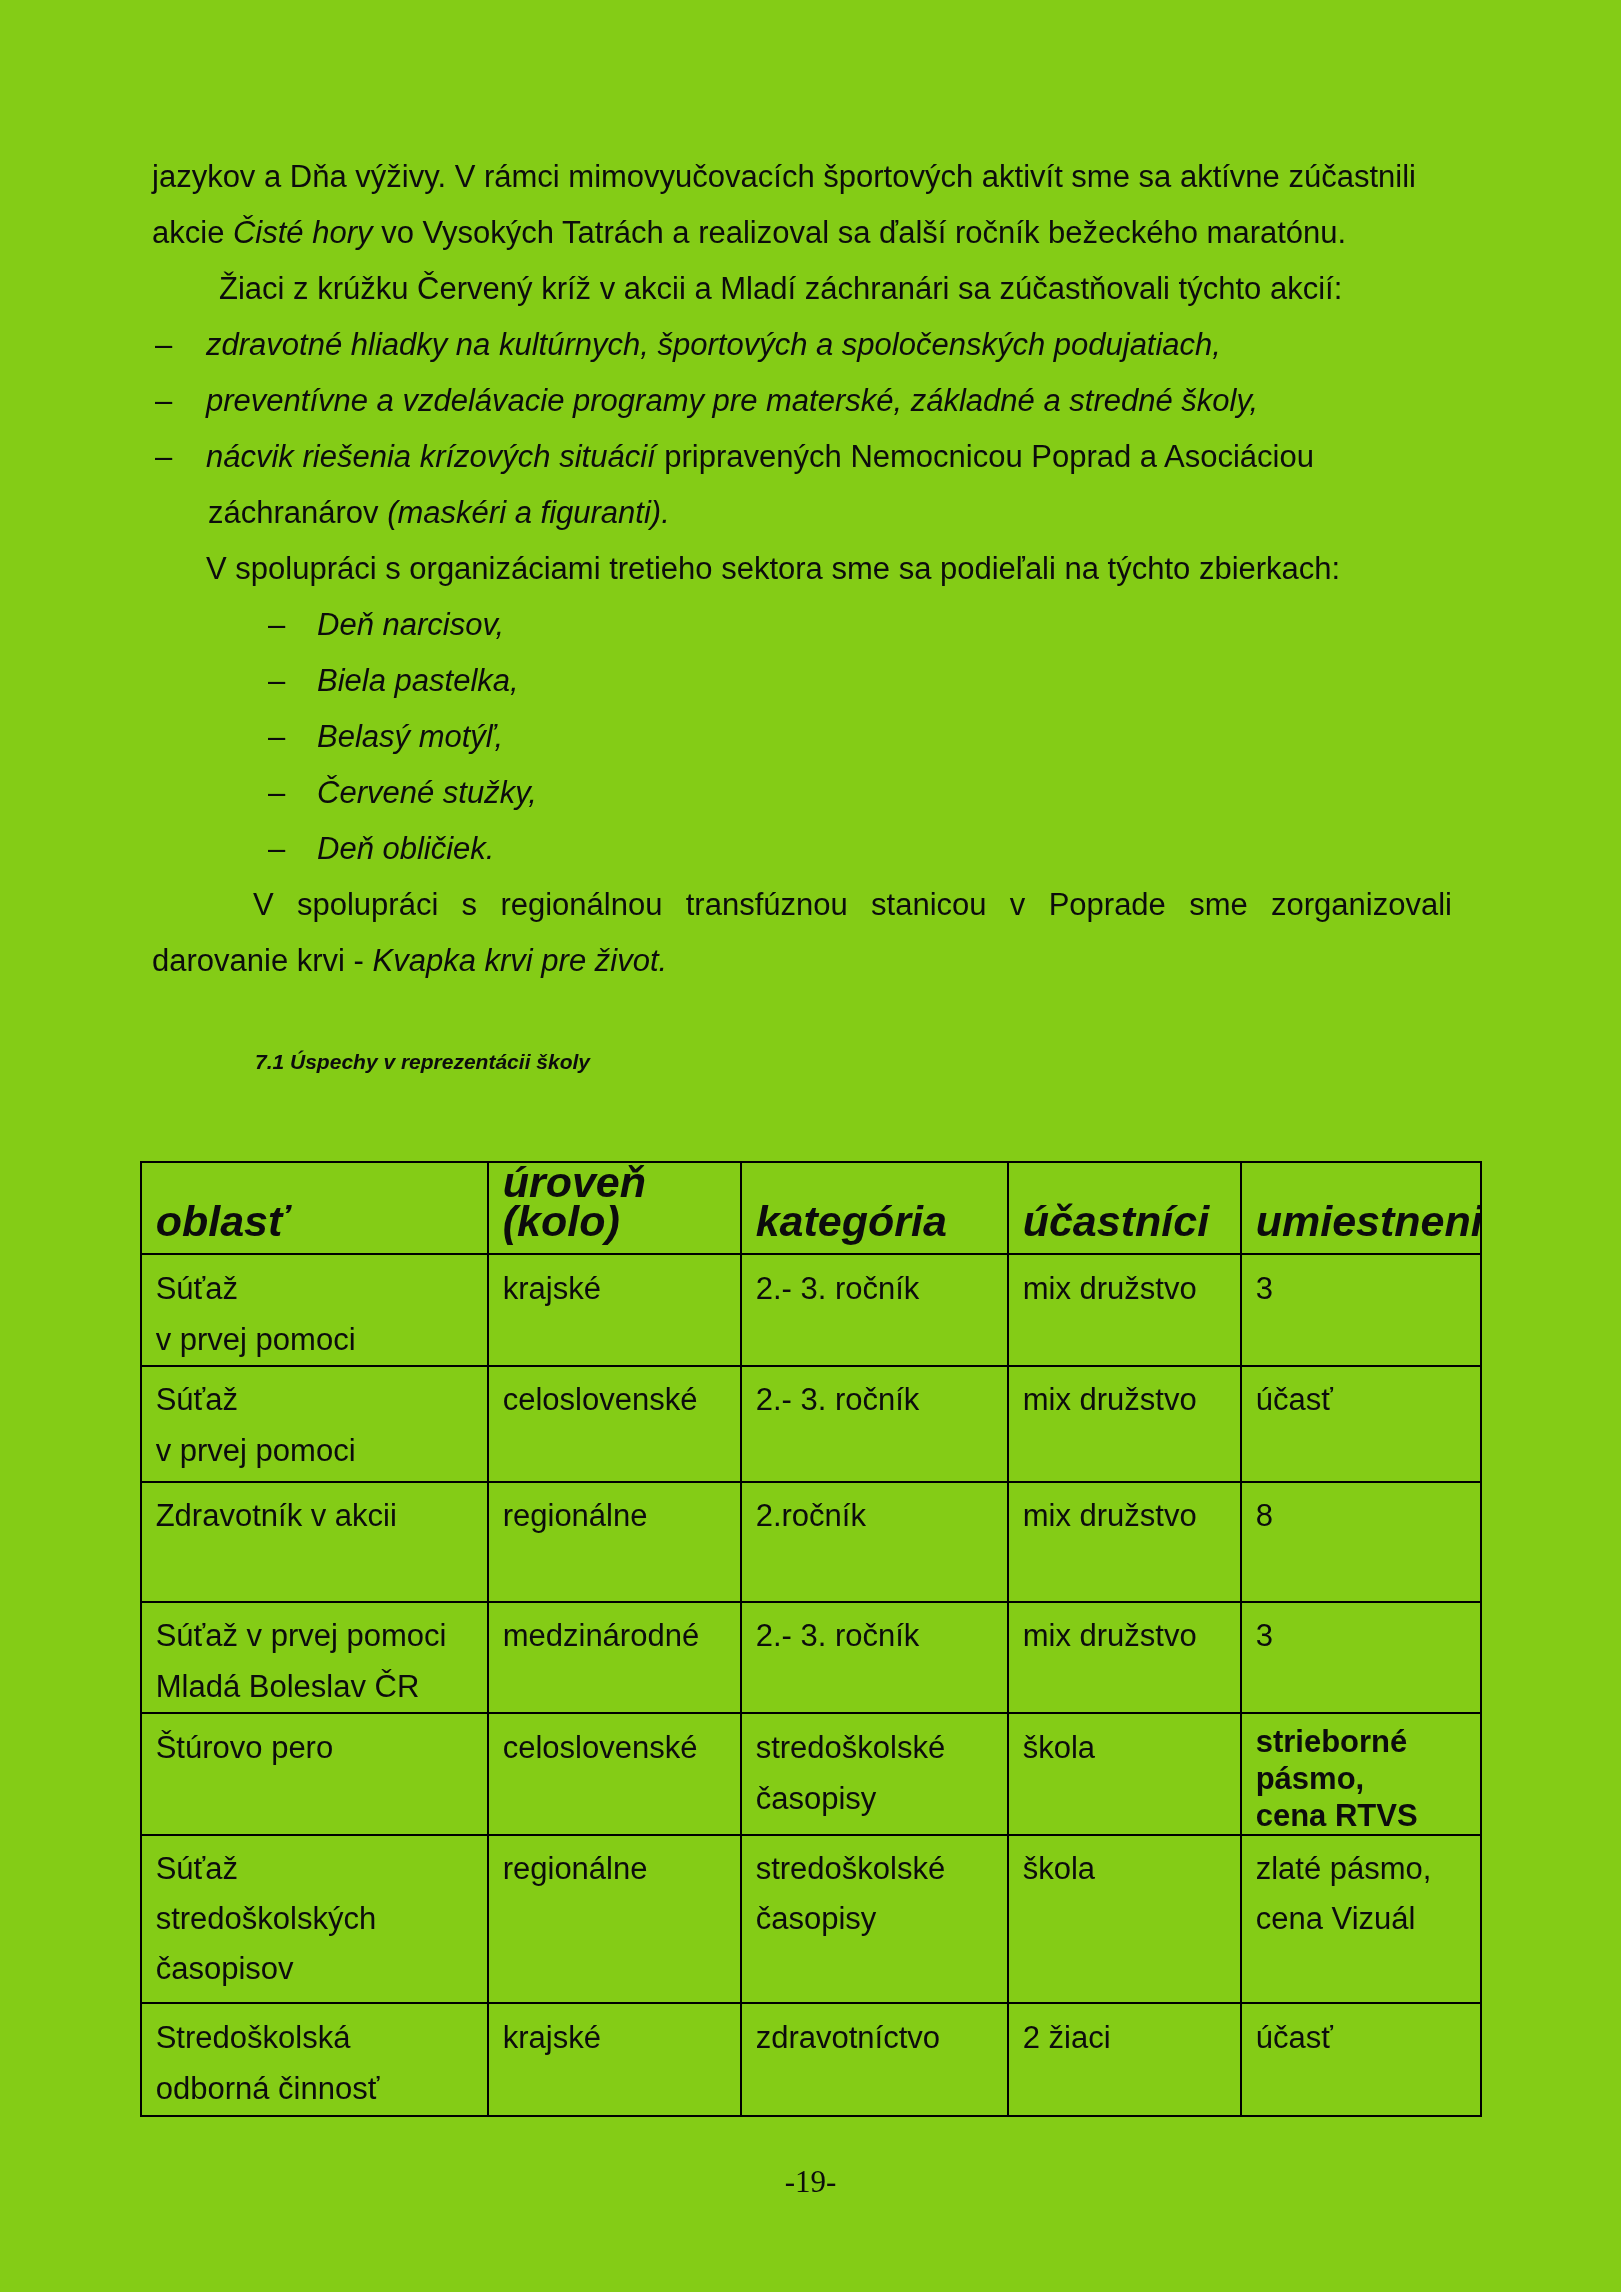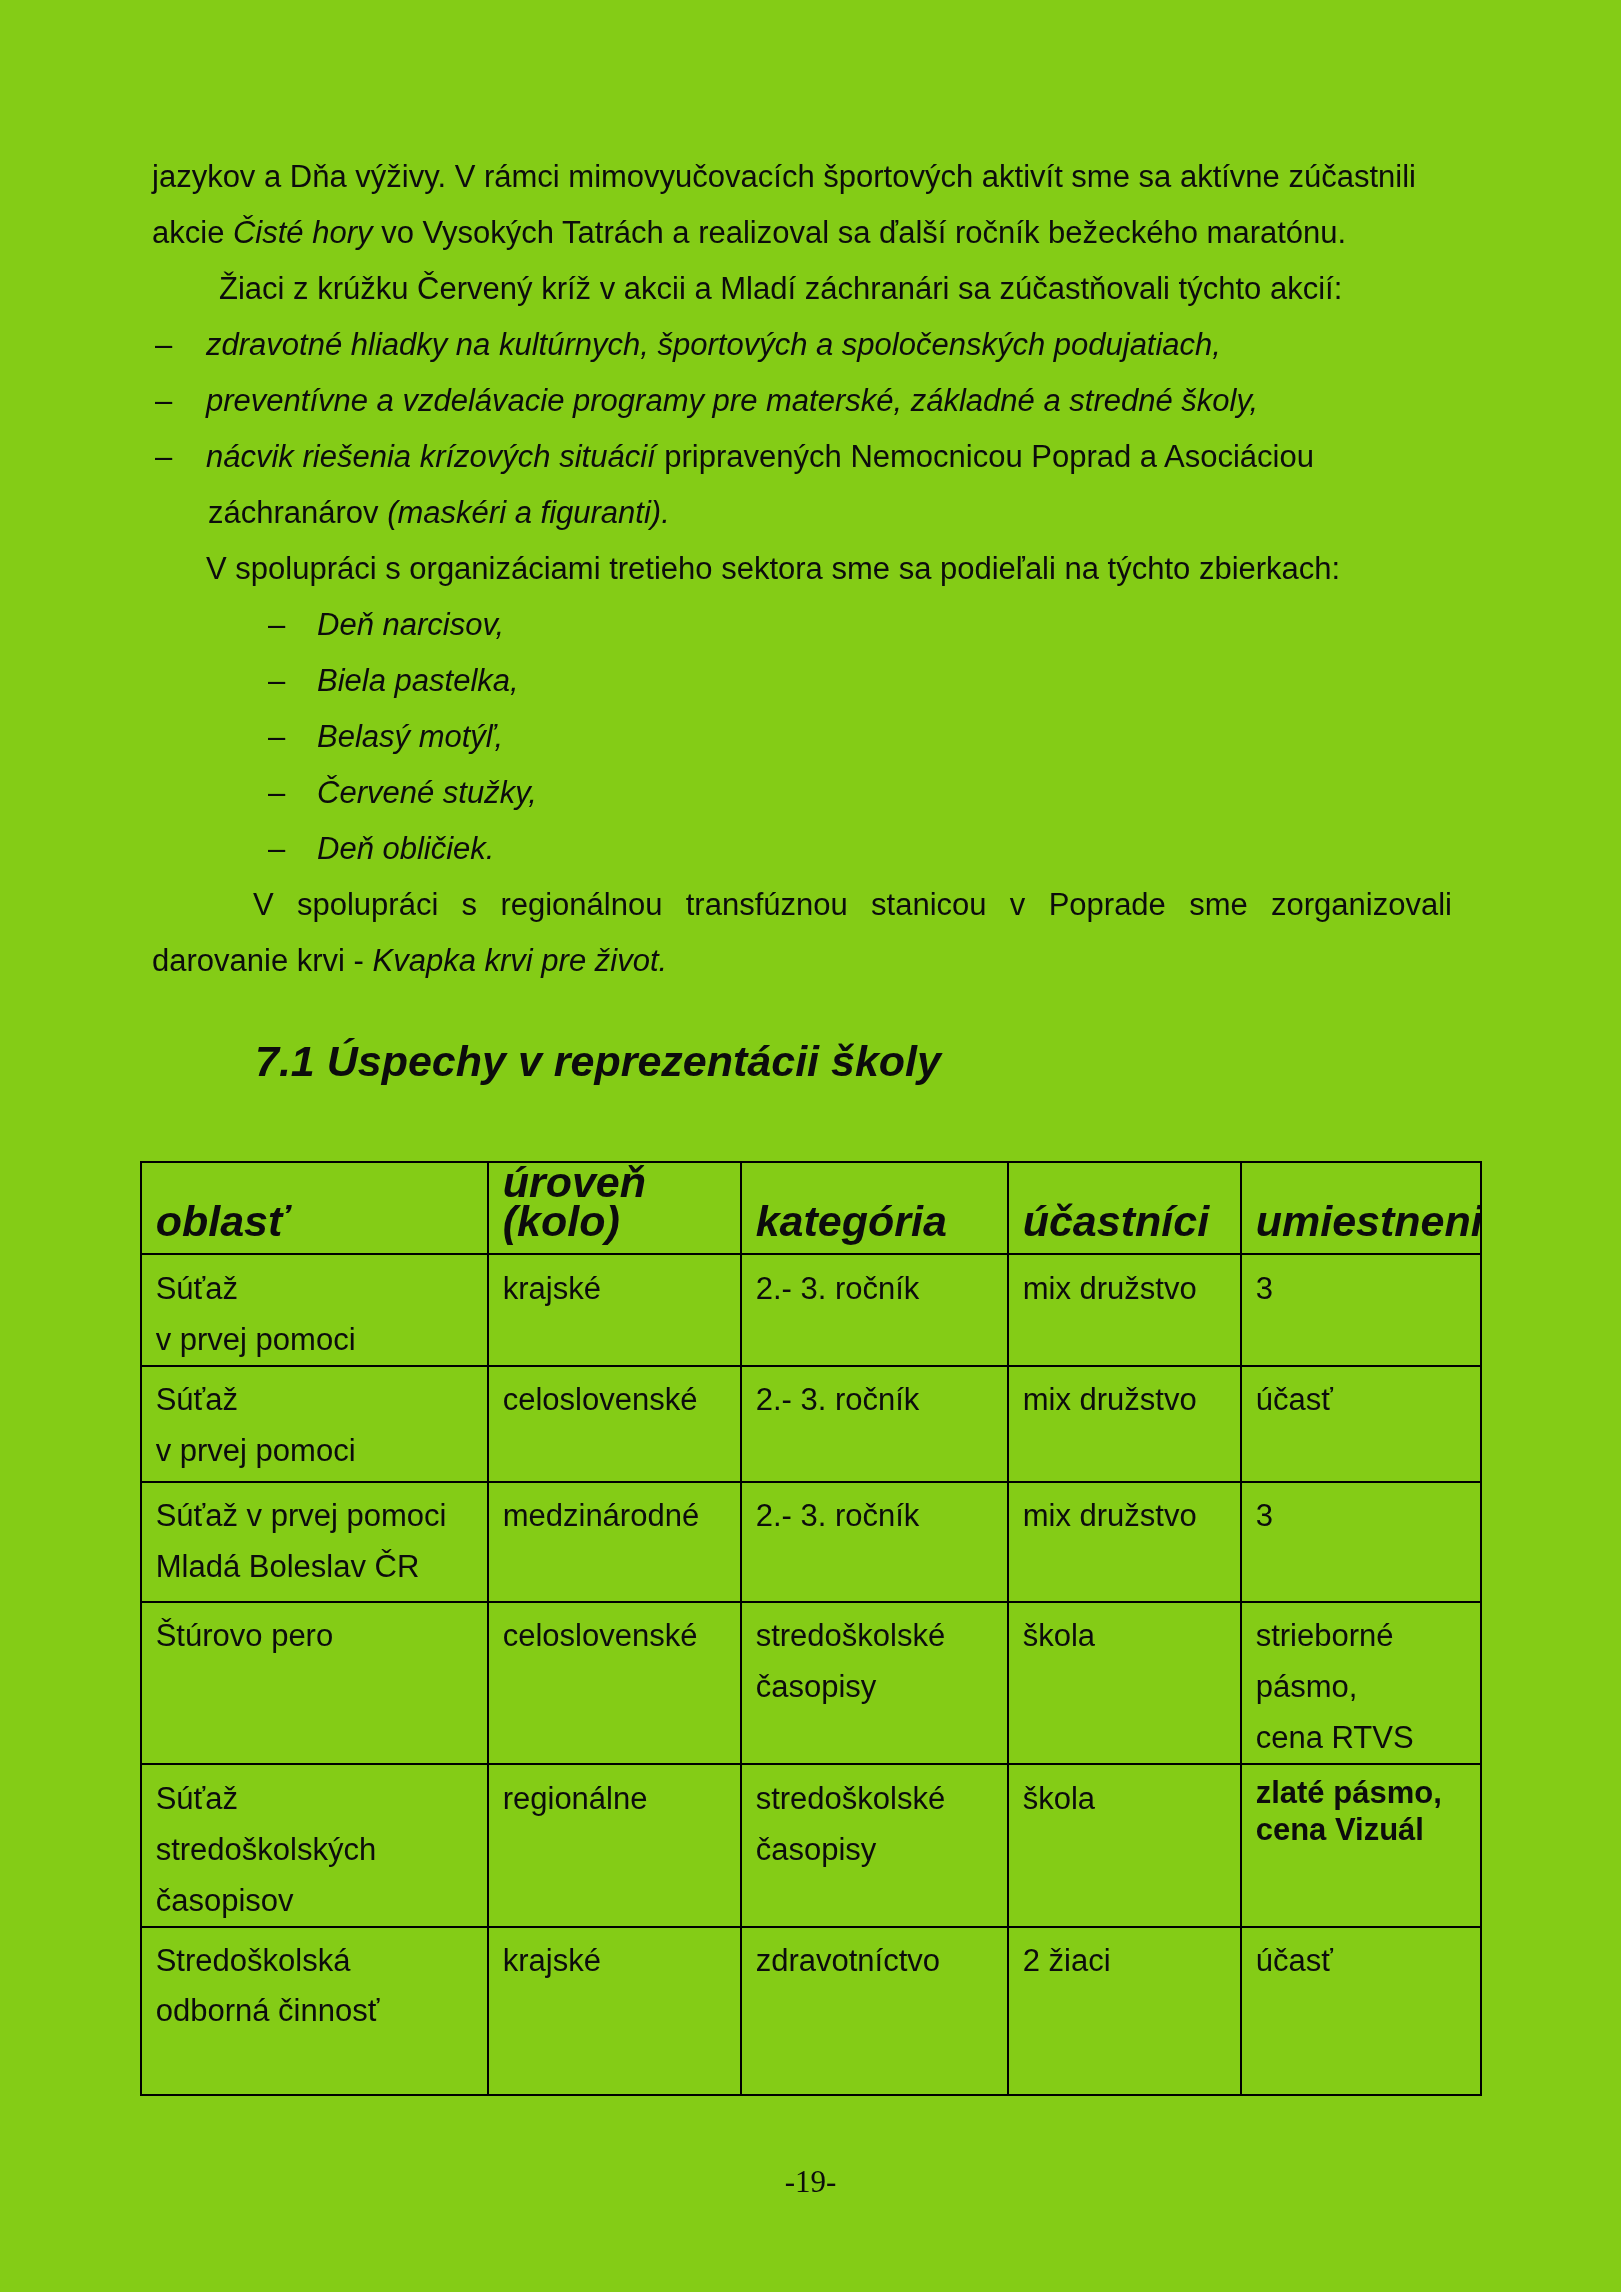--- a/index.html
+++ b/index.html
@@ -39,21 +39,21 @@
   .l-dash2 .dash { left: 116px; }
   .l-stretch { padding-left: 101px; word-spacing: 14.7px; } 
   .seg-italic { font-style: italic; }
   
   .heading {
     position: absolute;
     left: 152px;
     top: 1033px;
     padding-left: 103px;
     margin: 0;
-    font-size: 43px;
+    font-size: 21px;
     font-weight: bold;
     font-style: italic;
     line-height: 57px;
     white-space: nowrap;
   }
   
   table.results {
     position: absolute;
     left: 140px;
     top: 1161px;
@@ -162,20 +162,27 @@
         </tr>
         <tr>
           <td>Súťaž
 v prvej pomoci</td>
           <td>celoslovenské</td>
           <td>2.- 3. ročník</td>
           <td>mix družstvo</td>
           <td>účasť</td>
         </tr>
         <tr>
+          <td>Zdravotník v akcii</td>
+          <td>regionálne</td>
+          <td>2.ročník</td>
+          <td>mix družstvo</td>
+          <td>8</td>
+        </tr>
+        <tr>
           <td>Súťaž v prvej pomoci
 Mladá Boleslav ČR</td>
           <td>medzinárodné</td>
           <td>2.- 3. ročník</td>
           <td>mix družstvo</td>
           <td>3</td>
         </tr>
         <tr>
           <td>Štúrovo pero</td>
           <td>celoslovenské</td>

